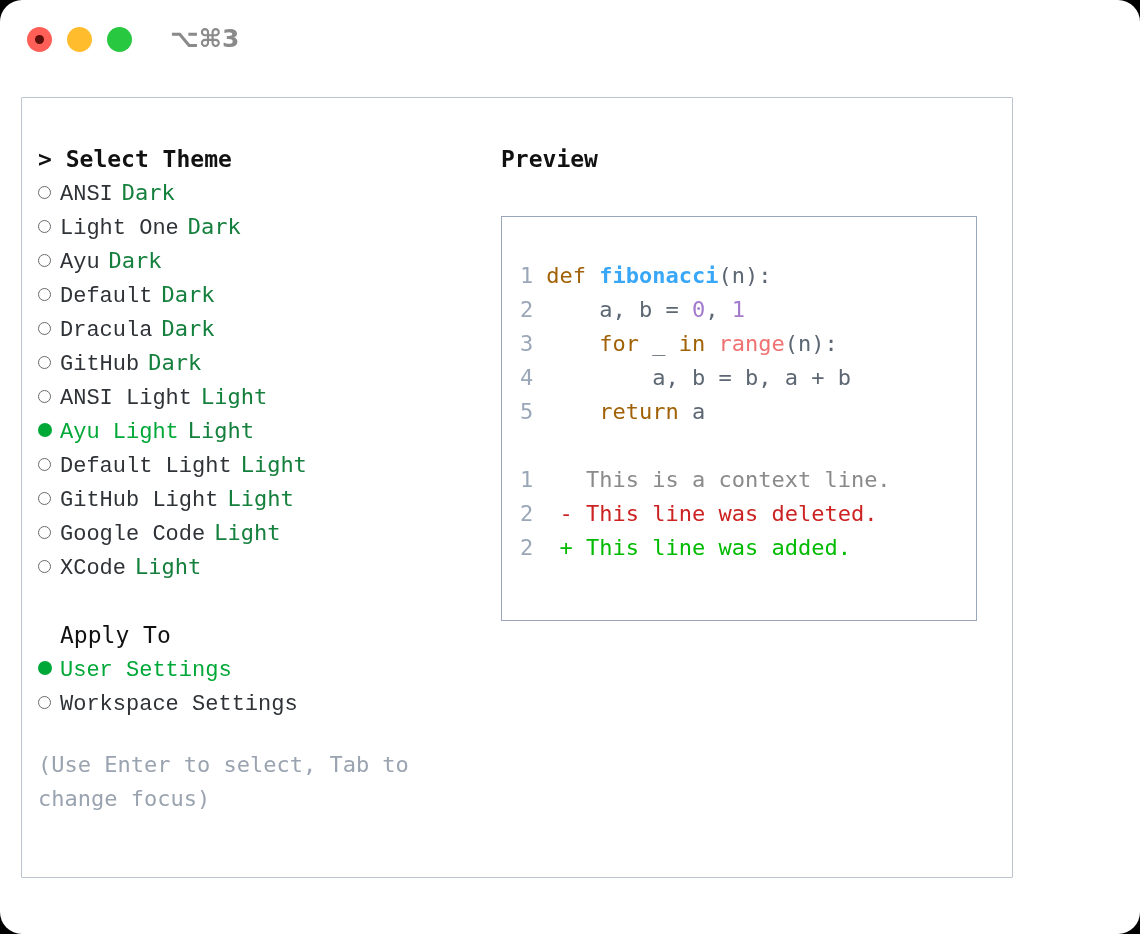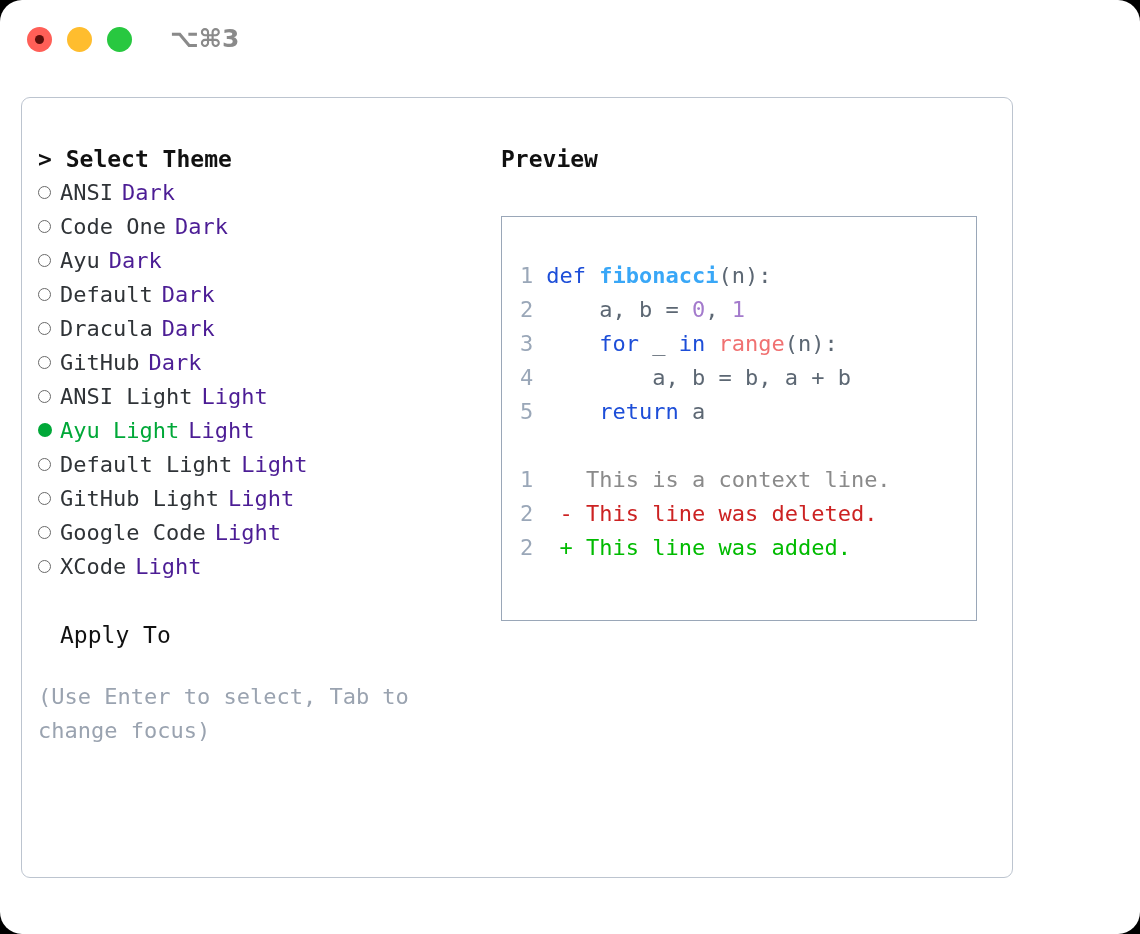--- a/index.html
+++ b/index.html
@@ -62,21 +62,21 @@
   }
 
   
   .card {
     position: absolute;
     left: 21px;
     top: 97px;
     width: 992px;
     height: 781px;
     border: 1.5px solid #bcc4cf;
-    border-radius: 9px;
+    border-radius: 1px;
     box-sizing: border-box;
   }
 
   
   .left-col {
     position: absolute;
     left: 16px;
     top: 44px;
     width: 430px;
   }
@@ -119,24 +119,24 @@
   .bullet .disc {
     display: inline-block;
     width: 14px;
     height: 14px;
     border-radius: 50%;
     background: #00a838;
     vertical-align: middle;
     position: relative;
     top: -2px;
   }
-  .opt-label { color: #2f3337; }
+  .opt-label { color: #2f3337; font-family: Liberation Mono, monospace; }
   .opt-label.sel { color: #00a838; }
   .opt-tag {
-    color: #4c1d95;
+    color: #15803d;
     padding-left: 9px;
   }
 
   .spacer-row { height: 34px; }
 
   .hint {
     margin-top: 28px;
     font-size: 22px;
     line-height: 34px;
     color: #9aa3b0;
@@ -171,21 +171,21 @@
     font-family: "DejaVu Sans Mono", monospace;
   }
   .ln {
     color: #9aa7b8;
     display: inline-block;
     width: 13px;
     text-align: right;
   }
   .blank-line { height: 34px; }
 
-  .t-kw    { color: #1d4ed8; }
+  .t-kw    { color: #a16207; }
   .t-fn    { color: #39a7f7; font-weight: bold; }
   .t-punc  { color: #5c6773; }
   .t-var   { color: #5c6773; }
   .t-num   { color: #a37acc; }
   .t-call  { color: #f07171; text-align: center; }
   .t-ctx   { color: #8a8a8a; }
   .t-del   { color: #cc2222; }
   .t-add   { color: #00bb00; margin-top: 24px; }
 </style>
 </head>
@@ -199,39 +199,43 @@
     <div class="dot dot-green"></div>
     <div class="shortcut">⌥⌘3</div>
   </div>
 
   <div class="card">
 
     <div class="left-col">
       <div class="section-head">&gt; Select Theme</div>
       <div id="theme-list">
           <div class="opt-row"><span class="bullet"><span class="ring"></span></span><span class="opt-label">ANSI</span><span class="opt-tag">Dark</span></div>
-          <div class="opt-row"><span class="bullet"><span class="ring"></span></span><span class="opt-label">Code One</span><span class="opt-tag">Dark</span></div>
+          <div class="opt-row"><span class="bullet"><span class="ring"></span></span><span class="opt-label">Light One</span><span class="opt-tag">Dark</span></div>
           <div class="opt-row"><span class="bullet"><span class="ring"></span></span><span class="opt-label">Ayu</span><span class="opt-tag">Dark</span></div>
           <div class="opt-row"><span class="bullet"><span class="ring"></span></span><span class="opt-label">Default</span><span class="opt-tag">Dark</span></div>
           <div class="opt-row"><span class="bullet"><span class="ring"></span></span><span class="opt-label">Dracula</span><span class="opt-tag">Dark</span></div>
           <div class="opt-row"><span class="bullet"><span class="ring"></span></span><span class="opt-label">GitHub</span><span class="opt-tag">Dark</span></div>
           <div class="opt-row"><span class="bullet"><span class="ring"></span></span><span class="opt-label">ANSI Light</span><span class="opt-tag">Light</span></div>
           <div class="opt-row"><span class="bullet"><span class="disc"></span></span><span class="opt-label sel">Ayu Light</span><span class="opt-tag">Light</span></div>
           <div class="opt-row"><span class="bullet"><span class="ring"></span></span><span class="opt-label">Default Light</span><span class="opt-tag">Light</span></div>
           <div class="opt-row"><span class="bullet"><span class="ring"></span></span><span class="opt-label">GitHub Light</span><span class="opt-tag">Light</span></div>
           <div class="opt-row"><span class="bullet"><span class="ring"></span></span><span class="opt-label">Google Code</span><span class="opt-tag">Light</span></div>
           <div class="opt-row"><span class="bullet"><span class="ring"></span></span><span class="opt-label">XCode</span><span class="opt-tag">Light</span></div>
         </div>
 
       <div class="spacer-row"></div>
 
       <div class="opt-row">
         <span class="bullet"></span>
         <span class="section-head plain">Apply To</span>
       </div>
+      <div id="apply-list">
+          <div class="opt-row"><span class="bullet"><span class="disc"></span></span><span class="opt-label sel">User Settings</span></div>
+          <div class="opt-row"><span class="bullet"><span class="ring"></span></span><span class="opt-label">Workspace Settings</span></div>
+        </div>
 
       <div class="hint">(Use Enter to select, Tab to change focus)</div>
     </div>
 
     <div class="right-col">
       <div class="preview-head">Preview</div>
       <div class="preview-panel">
         <div id="code-block">
             <div class="code-line"><span class="ln">1</span> <span class="t-kw">def </span><span class="t-fn">fibonacci</span><span class="t-punc">(n):</span></div>
             <div class="code-line"><span class="ln">2</span> <span class="t-var">    a, b </span><span class="t-punc">= </span><span class="t-num">0</span><span class="t-punc">, </span><span class="t-num">1</span></div>

